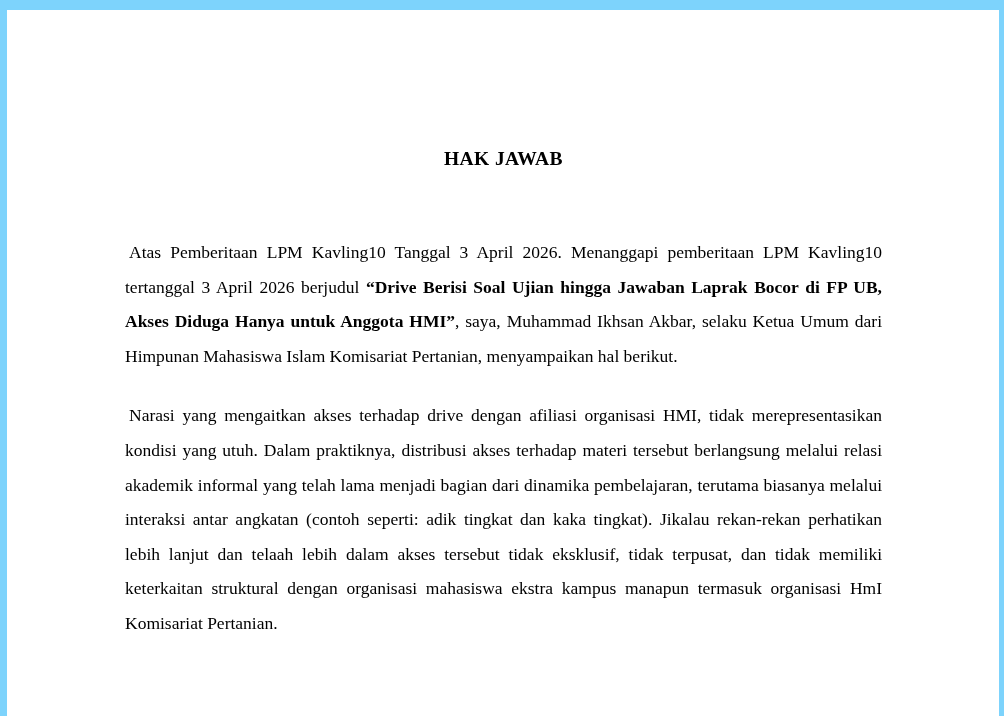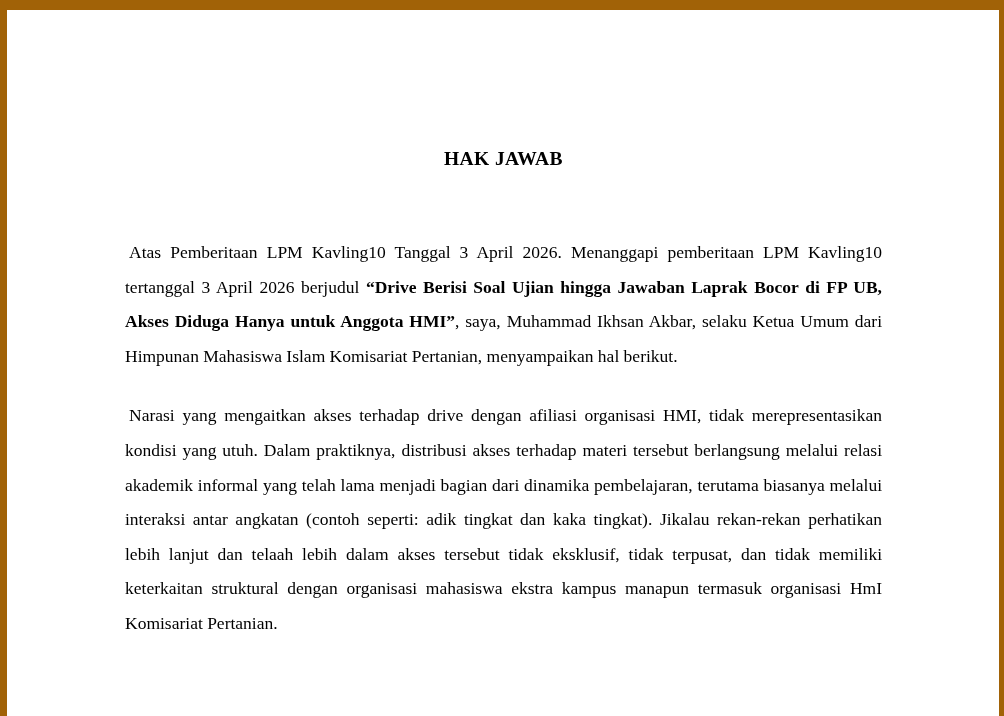--- a/index.html
+++ b/index.html
@@ -10,21 +10,21 @@
     width: 1004px;
     height: 716px;
     background: #f1f1f1;
     overflow: hidden;
     position: relative;
     font-family: "Liberation Serif", serif;
   }
   .doc-canvas {
     position: absolute;
     inset: 0;
-    background: #a16207;
+    background: #7dd3fc;
   }
   .doc-page {
     position: absolute;
     left: 7px;
     top: 10px;
     width: 992px;
     height: 706px;
     background: #ffffff;
   }
   .doc-content {

